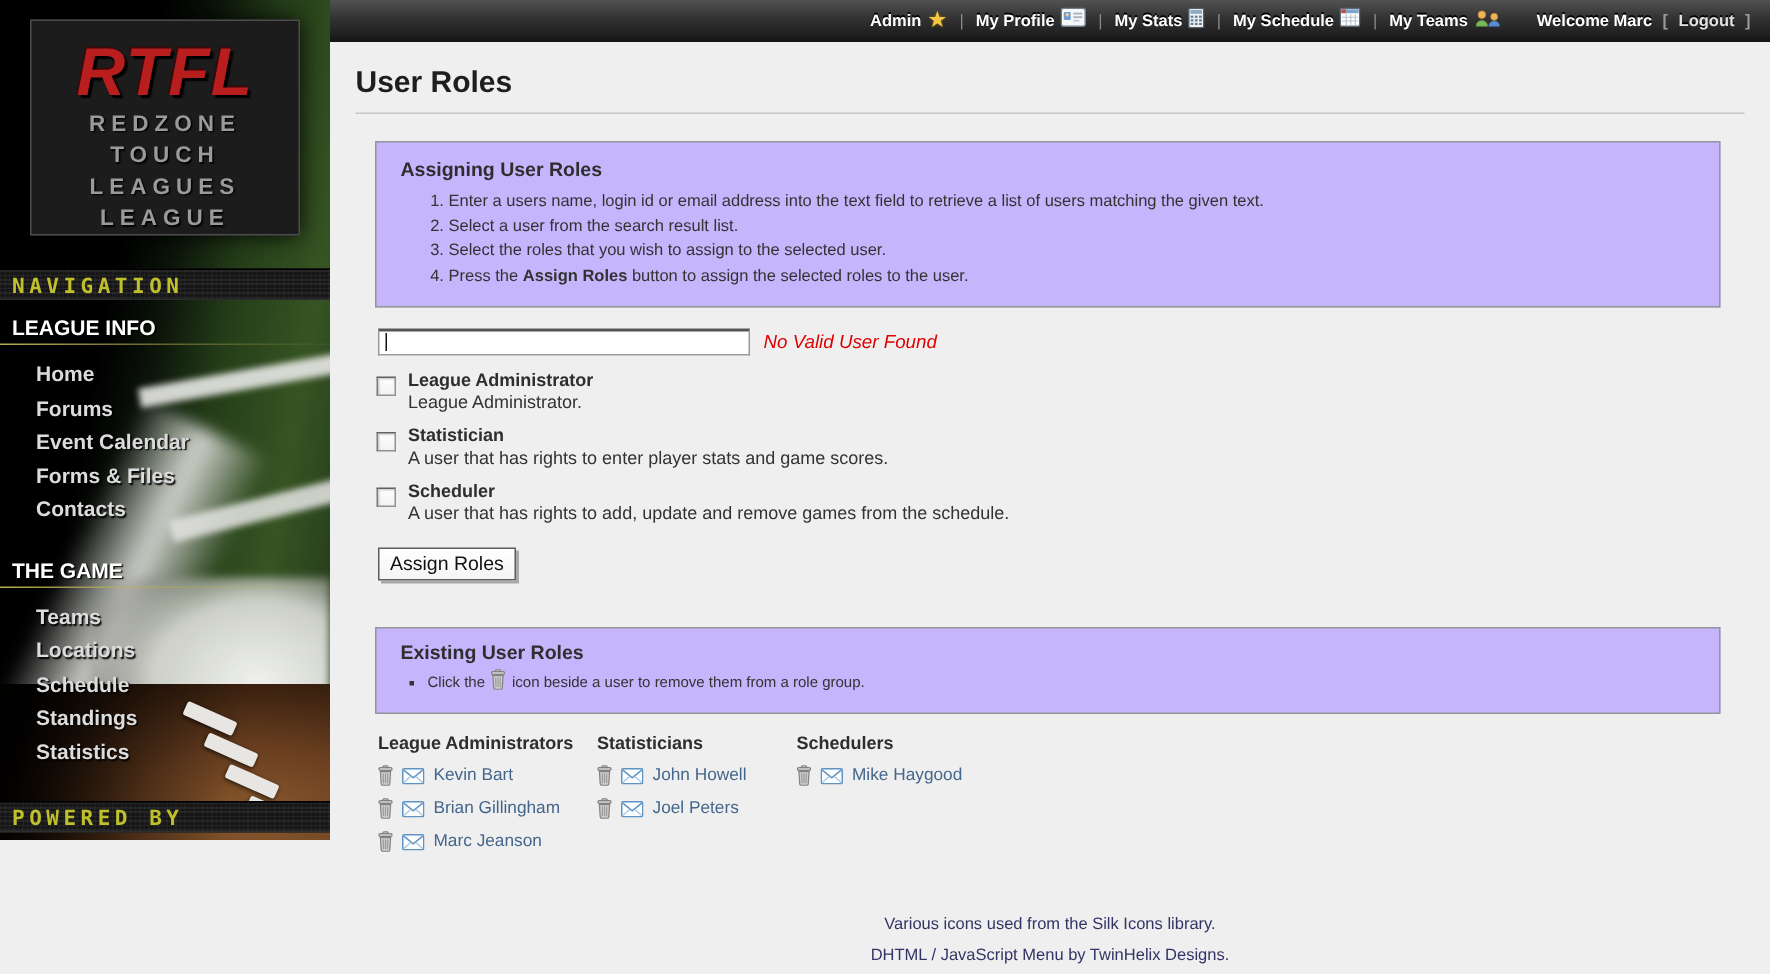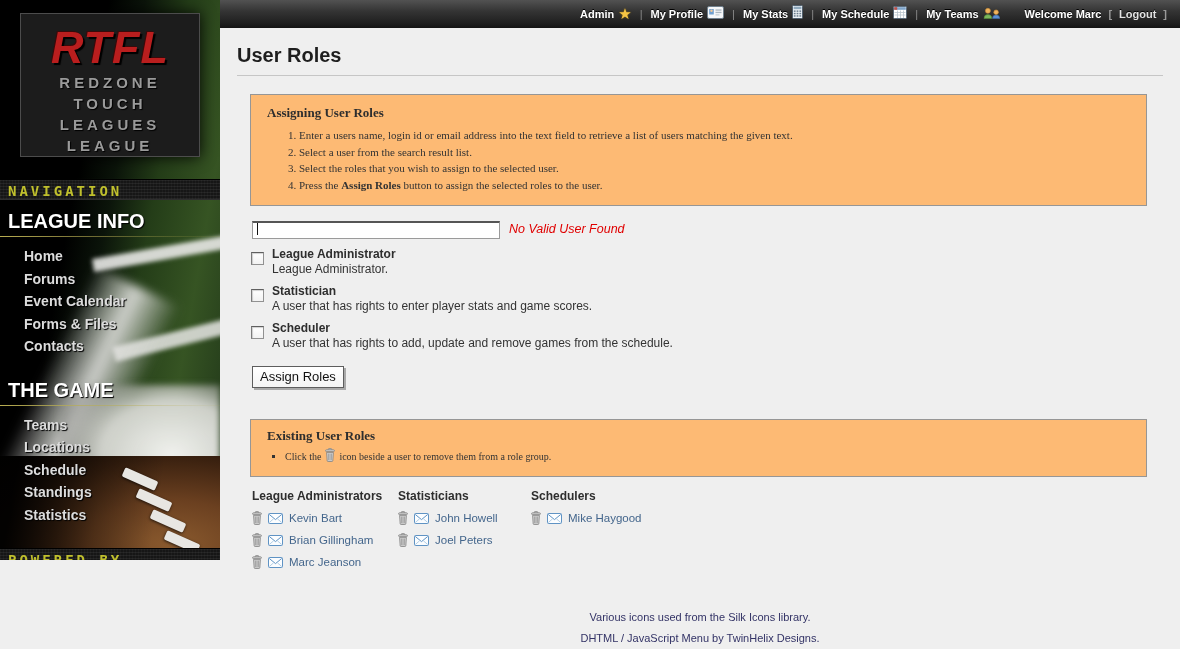--- a/index.html
+++ b/index.html
@@ -32,21 +32,21 @@
     color:#b91e1e; letter-spacing:1px; text-shadow:2px 2px 1px #000, -1px -1px 0 #3a0a0a; }
   .logo-line { color:#9a9a9a; font-weight:bold; font-size:15px; letter-spacing:4px; line-height:21px; text-shadow:1px 1px 1px #000; }
 
   .led-band { margin-top:22px; height:21px; line-height:21px; padding-left:8px;
     background:#161616; background-image:repeating-linear-gradient(0deg, rgba(255,255,255,0.06) 0 1px, rgba(0,0,0,0) 1px 3px),
       repeating-linear-gradient(90deg, rgba(255,255,255,0.03) 0 1px, rgba(0,0,0,0) 1px 3px);
     border-top:1px solid #000; border-bottom:1px solid #2e2e2e; }
   .led-band span { font-family:"DejaVu Sans Mono", monospace; font-weight:bold; font-size:14px; letter-spacing:3px; color:#c9c92e; opacity:0.95; }
   .led-band.powered { }
 
-  .sb-header { margin-top:10px; padding-left:8px; color:#fff; font-weight:bold; font-size:20px; text-shadow:1px 1px 1px #000; }
+  .sb-header { margin-top:10px; padding-left:8px; color:#fff; font-weight:bold; font-size:14px; text-shadow:1px 1px 1px #000; }
   .sb-underline { margin-top:3px; height:1px; background:linear-gradient(to right, #b8ad52 0%, rgba(184,173,82,0.08) 95%); }
   .sb-list { list-style:none; margin-top:8px; }
   .sb-list li { padding-left:24px; height:22.5px; line-height:22.5px; font-weight:bold; font-size:14px; color:#dcdcdc;
     text-shadow:1px 1px 1px #000; cursor:pointer; }
   .sb-section.game .sb-header { margin-top:21px; }
 
   .rz-area { flex:1; position:relative; padding:12px 0 0 14px; cursor:pointer; }
   .rz-word { font-family:"DejaVu Serif", serif; font-weight:bold; font-size:36px; line-height:36px; color:#c51616;
     letter-spacing:0px; transform:scaleY(1.12); transform-origin:left top; text-shadow:1px 1px 0 #000, 0 0 8px rgba(0,0,0,0.8); }
   .rz-sub { margin-top:2px; color:#f2f2f2; font-weight:bold; font-size:11px; letter-spacing:4px; text-shadow:1px 1px 1px #000; }
@@ -59,21 +59,21 @@
   .tb-label { color:#fff; font-weight:bold; font-size:11px; text-shadow:0 -1px 0 #000; }
   .tb-sep { color:#8a8a8a; font-size:11px; margin:0 1px; }
   .star-glyph { color:#f6c544; font-size:15px; line-height:14px; text-shadow:0 0 2px #8a6a10; }
   .tb-welcome { margin-left:18px; color:#fff; font-weight:bold; font-size:11px; text-shadow:0 -1px 0 #000; }
   .tb-bracket { color:#9a9a9a; font-size:11px; font-weight:bold; }
   .logout-link { color:#e2e2e2; font-weight:bold; font-size:11px; cursor:pointer; text-decoration:none; text-shadow:0 -1px 0 #000; }
 
   .content { flex:1; padding:10px 17px 0 17px; overflow:hidden; }
   .page-title { font-size:20px; font-weight:bold; color:#1e1e1e; padding-bottom:8px; border-bottom:1px solid #c6c6c6; margin-top:6px; }
 
-  .box { margin:18px 16px 0 13px; background:#fdba74; border:1px solid #969696; padding:10px 16px 12px 16px;font-family:Liberation Serif, serif; }
+  .box { margin:18px 16px 0 13px; background:#c4b5fd; border:1px solid #969696; padding:10px 16px 12px 16px; }
   .box-title { font-size:13px; font-weight:bold; color:#2e2e2e; }
   .box ol { margin:6px 0 0 0; padding-left:32px; }
   .box ol li { font-size:11px; color:#333; line-height:16.5px; }
   .box ol li b { font-weight:bold; }
 
   .search-row { margin:14px 0 0 15px; display:flex; align-items:center; }
   .input-wrap { position:relative; display:inline-block; }
   .user-input { width:248px; height:18px; border:1px solid #9a9a9a; border-top:2px solid #555; background:#fff;
     font-size:12px; padding:0 3px; outline:none; }
   .caret { position:absolute; left:5px; top:3px; width:1px; height:12px; background:#111; }

